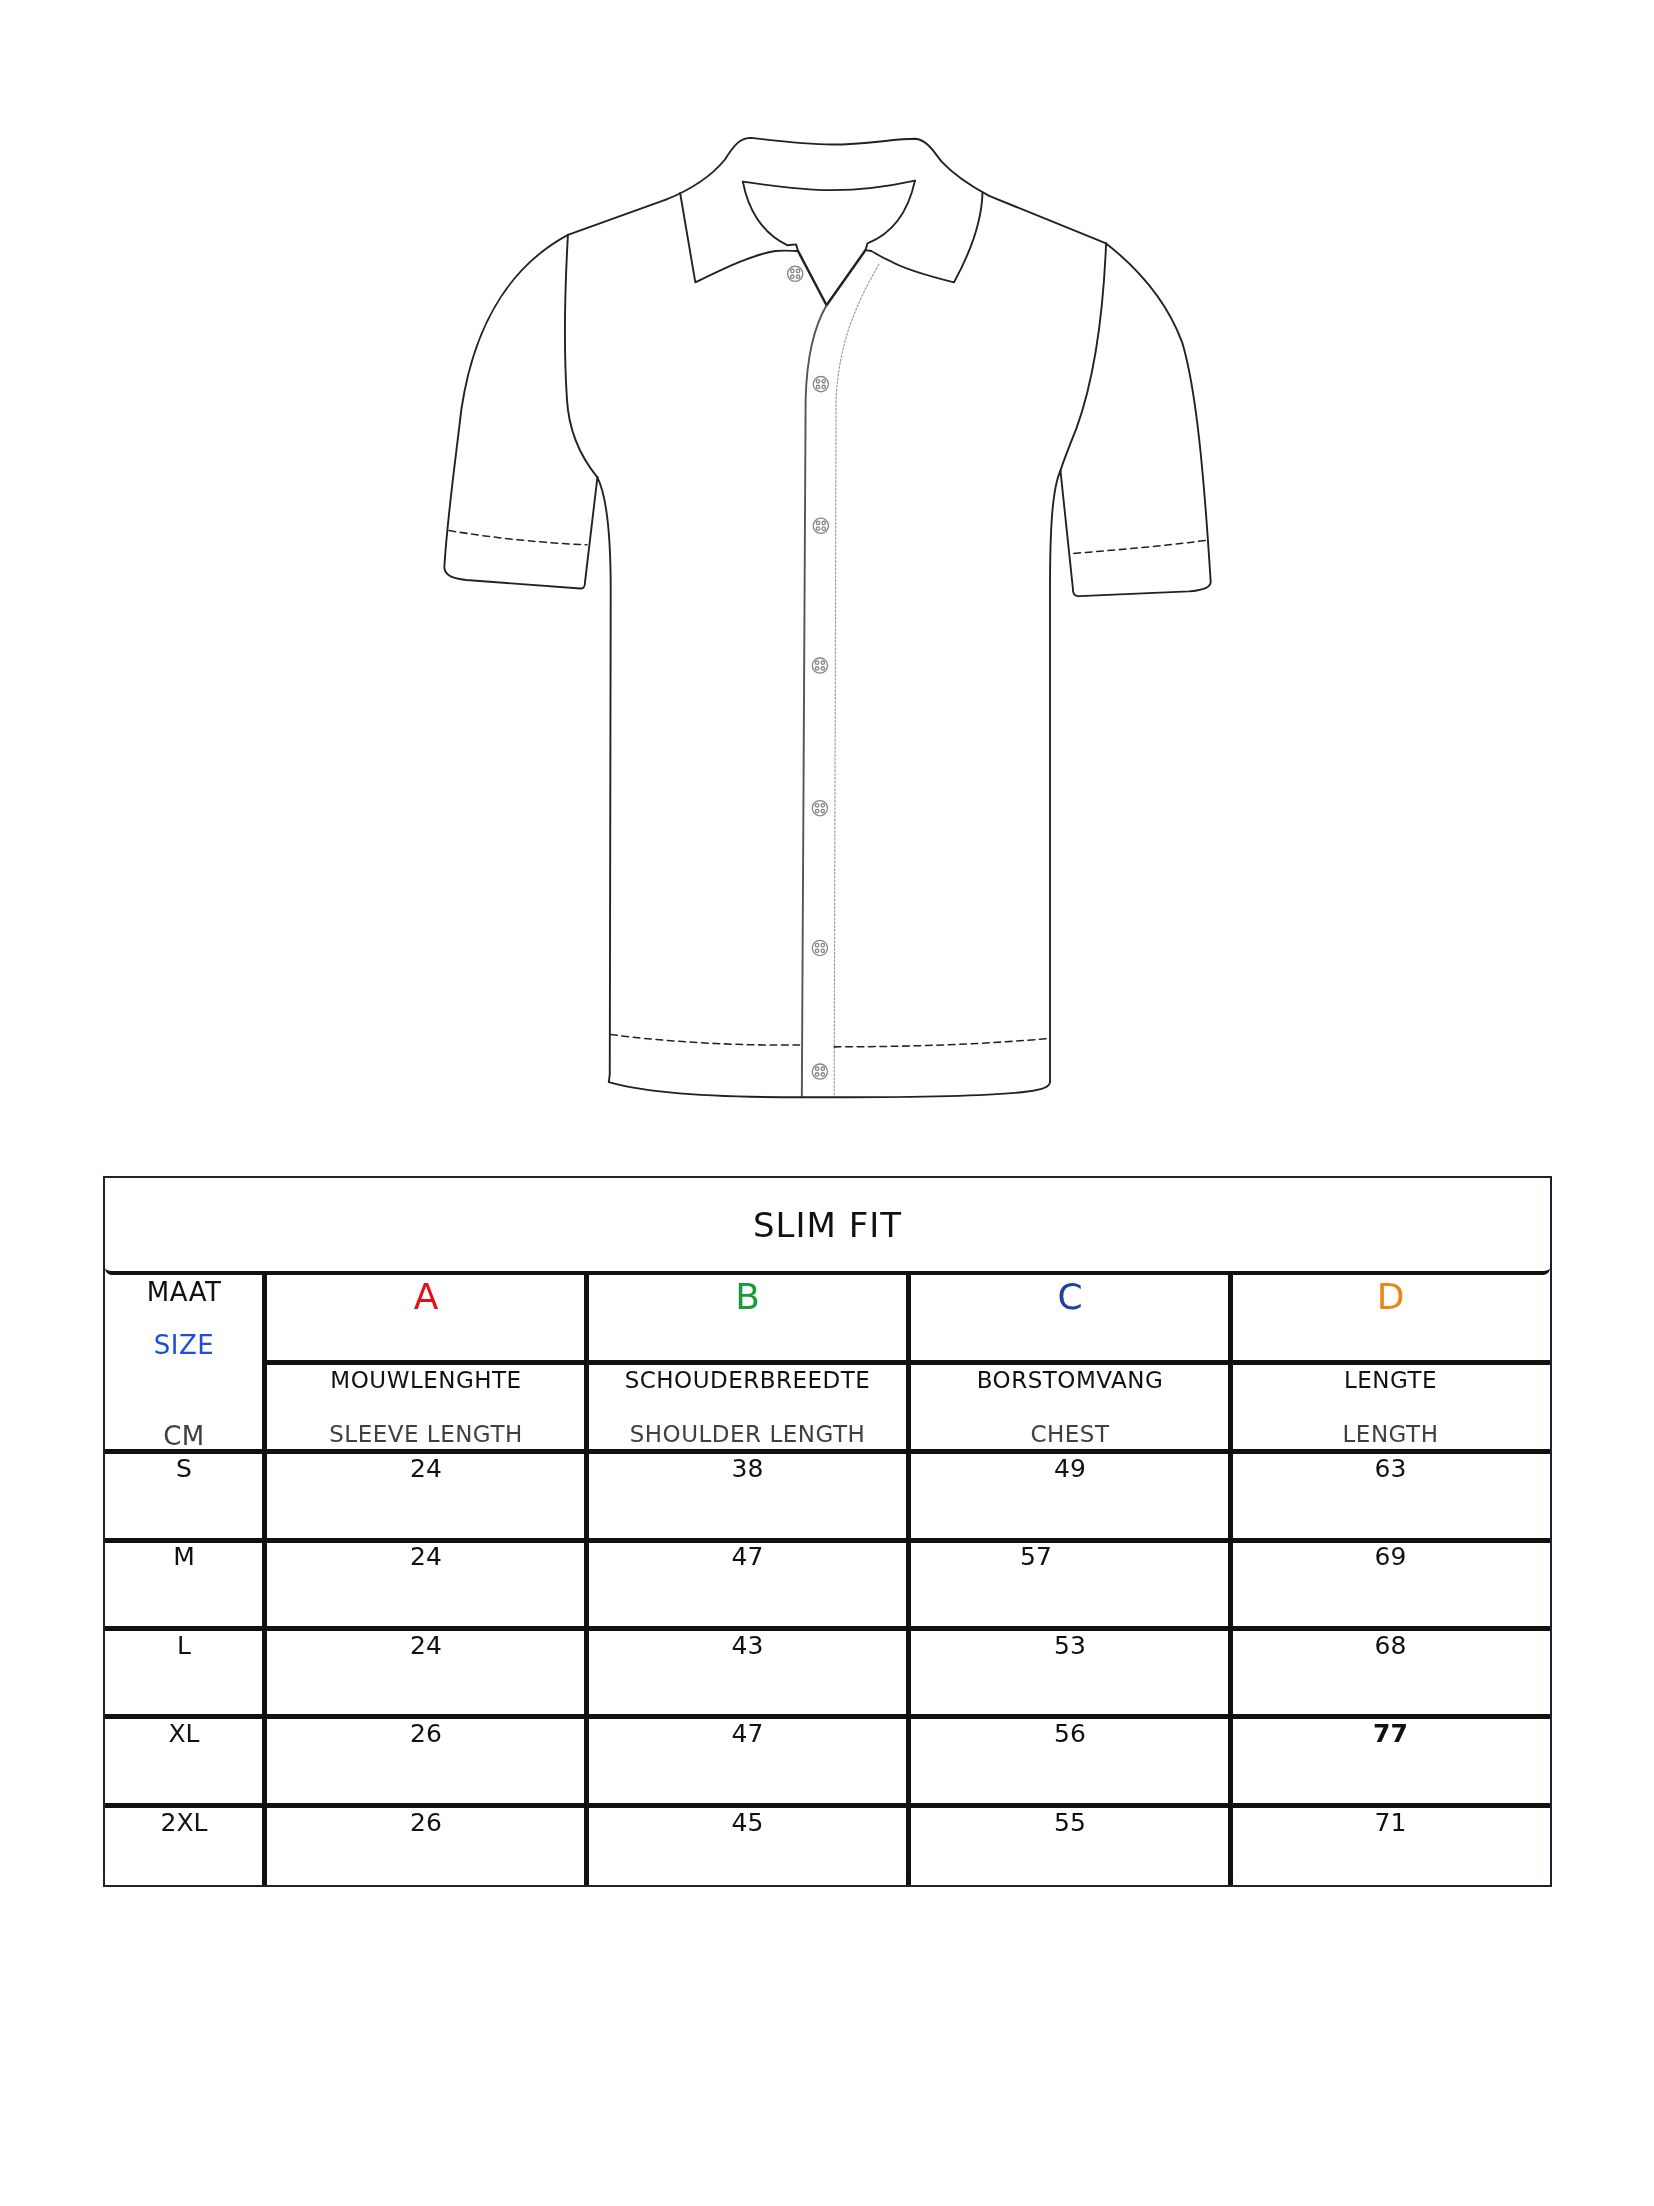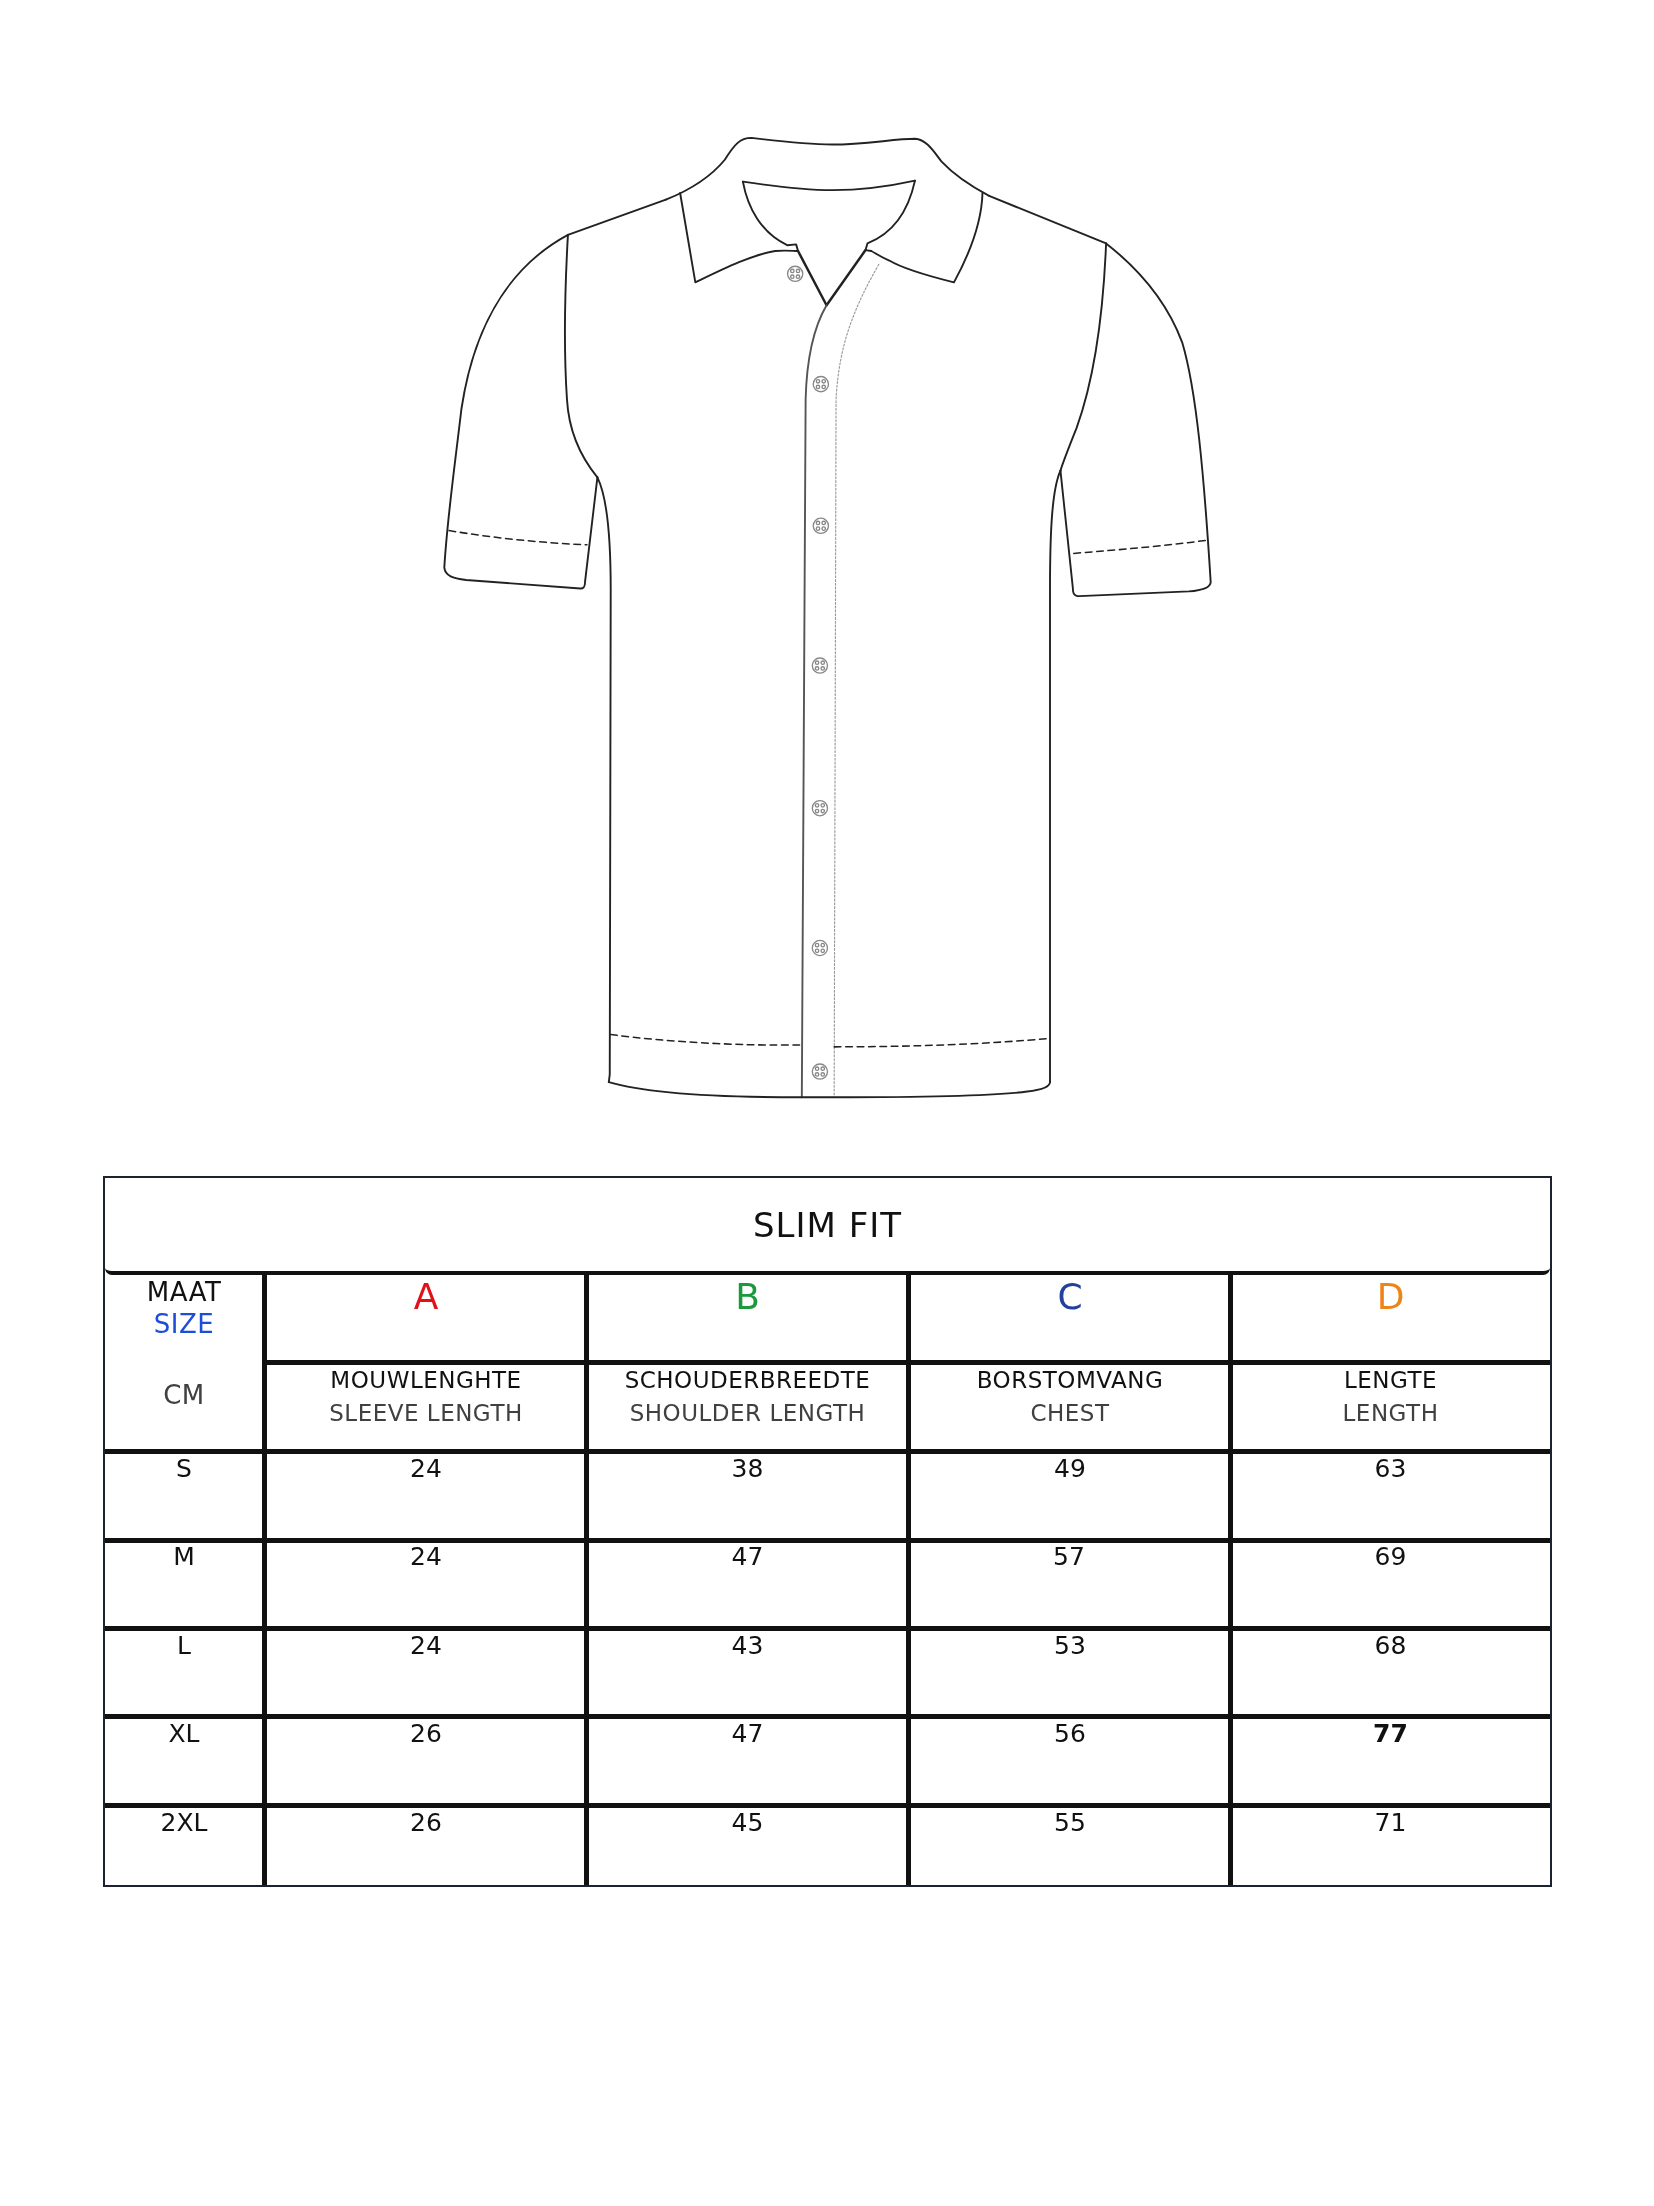--- a/index.html
+++ b/index.html
@@ -11,21 +11,21 @@
       border: 2.9px solid #1c2230; box-sizing: border-box;
     }
     .title-row {
       position: absolute; left: 0; top: 0; right: 0; height: 93px;
       border-bottom: 4.8px solid #111;
       display: flex; align-items: center; justify-content: center;
       font-size: 34px; letter-spacing: 1px; color: #111; border-radius: 7px;
     }
     .cell {
       position: absolute; box-sizing: border-box;
-      display: flex; flex-direction: column; align-items: center; justify-content: flex-start;
+      display: flex; flex-direction: column; align-items: center; justify-content: space-between;
       text-align: center;
     }
     .vline { position: absolute; width: 4.8px; background: #111; }
     .hline { position: absolute; height: 4.8px; background: #111; }
     .letter { font-size: 36px; font-weight: normal; }
     .sub-nl { font-size: 23px; color: #111; letter-spacing: 0.5px; line-height: 33px; white-space: nowrap; }
     .sub-en { font-size: 23px; color: #404040; letter-spacing: 0.5px; line-height: 33px; white-space: nowrap; }
     .maat { font-size: 26px; color: #111; line-height: 32px; letter-spacing: 0.5px; }
     .size-lbl { font-size: 26px; color: #1d4ed8; line-height: 32px; letter-spacing: 0.5px; }
     .cm-lbl { font-size: 26px; color: #404040; margin-top: 40px; letter-spacing: 0.5px; }
@@ -166,21 +166,21 @@
     <div class="cell val" style="left:0; top:276px; width:158px; height:86px;">S</div>
     <div class="cell val" style="left:161px; top:276px; width:320px; height:86px;">24</div>
     <div class="cell val" style="left:483px; top:276px; width:319px; height:86px;">38</div>
     <div class="cell val" style="left:805px; top:276px; width:320px; height:86px;">49</div>
     <div class="cell val" style="left:1127px; top:276px; width:317px; height:86px;">63</div>
   </div>
   <div>
     <div class="cell val" style="left:0; top:364px; width:158px; height:86px;">M</div>
     <div class="cell val" style="left:161px; top:364px; width:320px; height:86px;">24</div>
     <div class="cell val" style="left:483px; top:364px; width:319px; height:86px;">47</div>
-    <div class="cell val" style="left:804px; top:364px; width:320px; height:86px;">57</div>
+    <div class="cell val" style="left:771px; top:364px; width:320px; height:86px;">57</div>
     <div class="cell val" style="left:1127px; top:364px; width:317px; height:86px;">69</div>
   </div>
   <div>
     <div class="cell val" style="left:0; top:453px; width:158px; height:86px;">L</div>
     <div class="cell val" style="left:161px; top:453px; width:320px; height:86px;">24</div>
     <div class="cell val" style="left:483px; top:453px; width:319px; height:86px;">43</div>
     <div class="cell val" style="left:805px; top:453px; width:320px; height:86px;">53</div>
     <div class="cell val" style="left:1127px; top:453px; width:317px; height:86px;">68</div>
   </div>
   <div>

